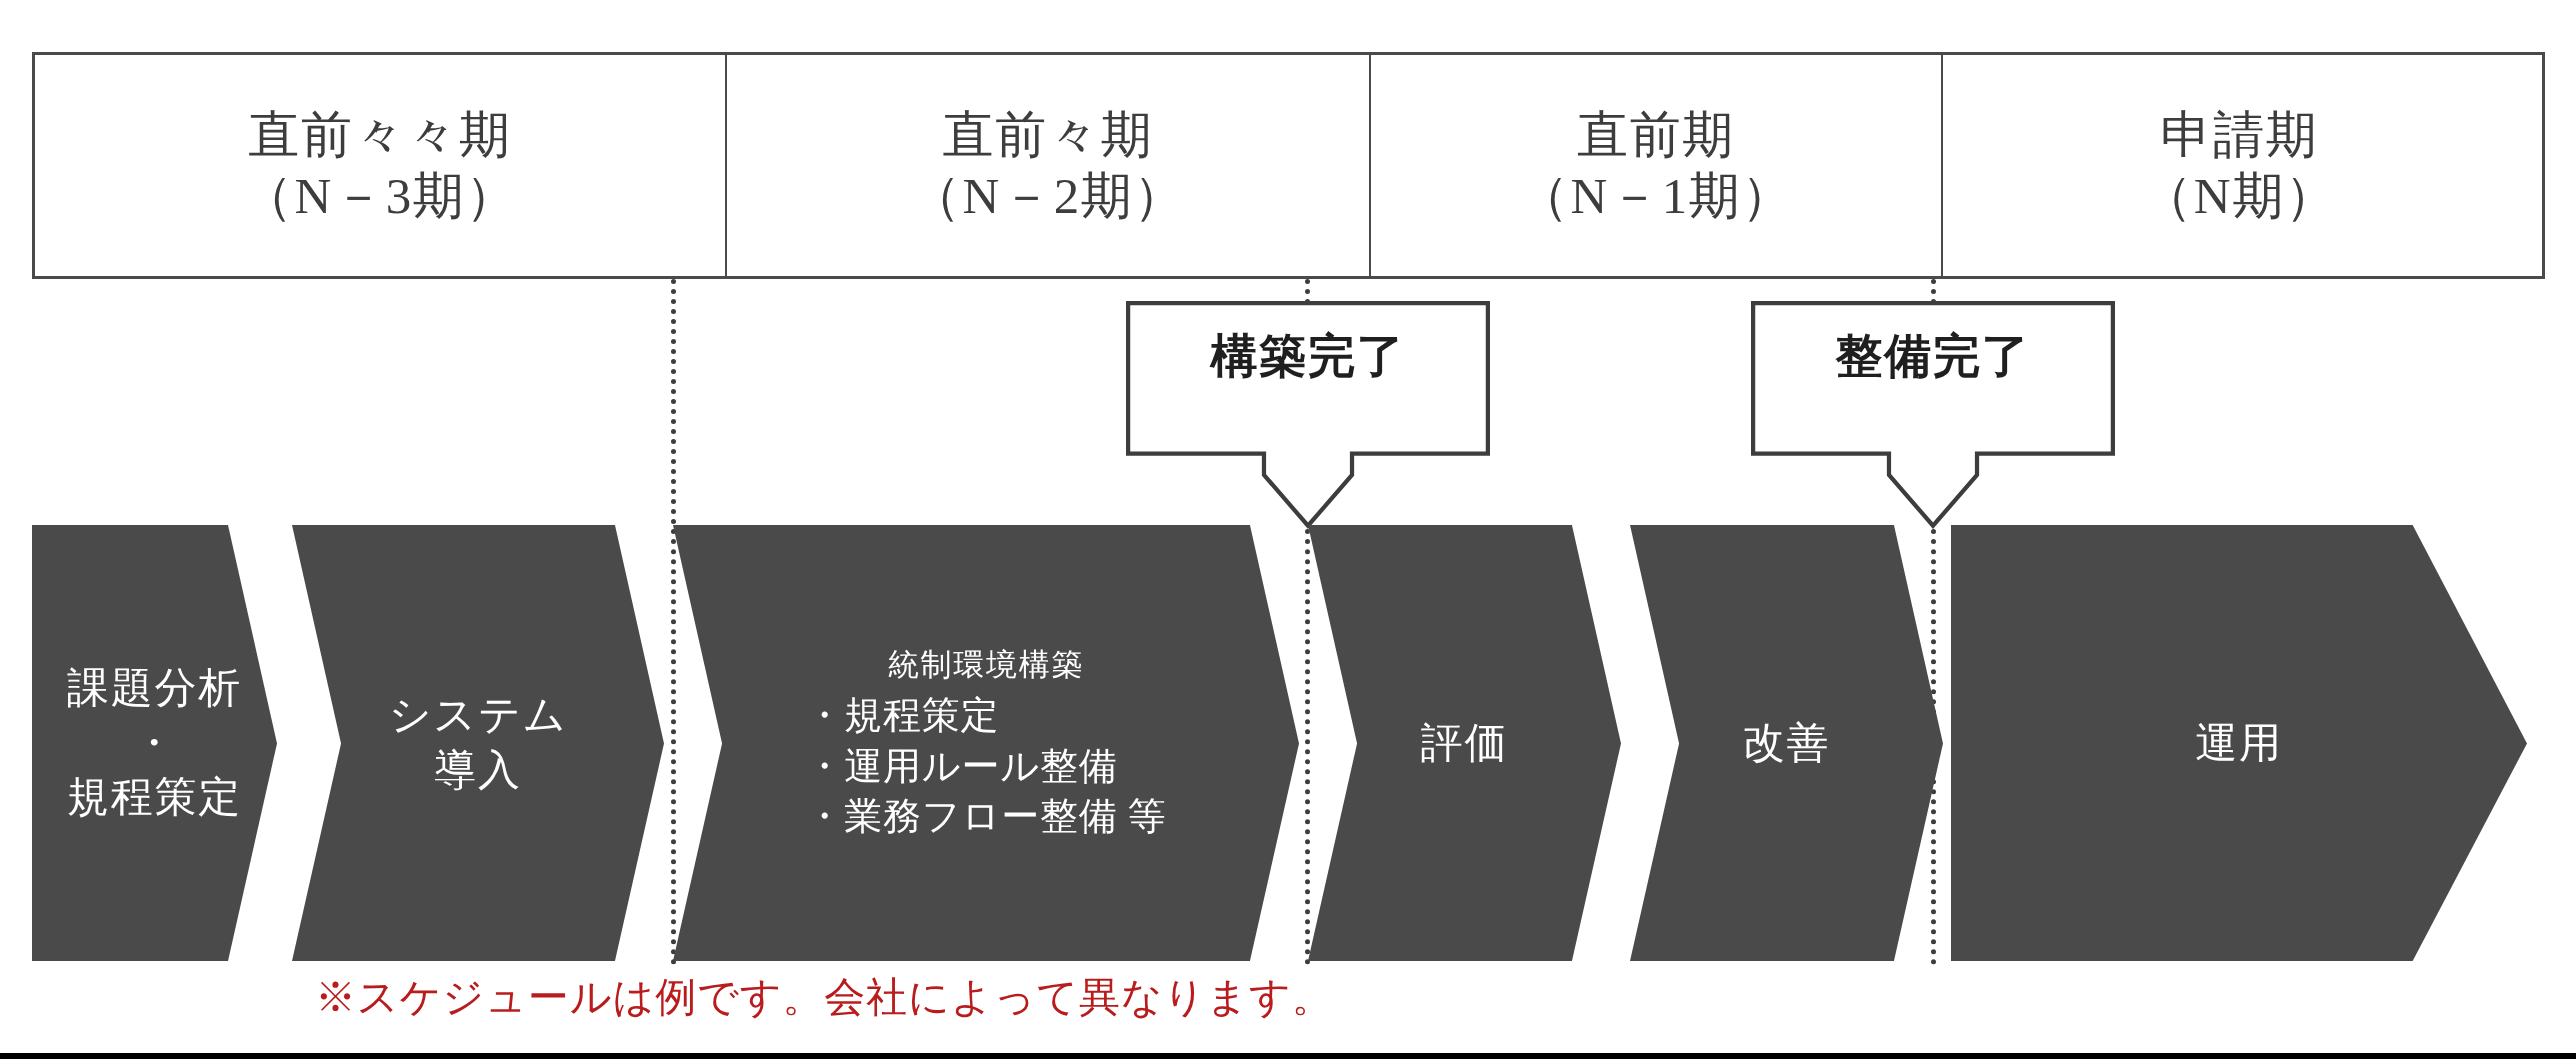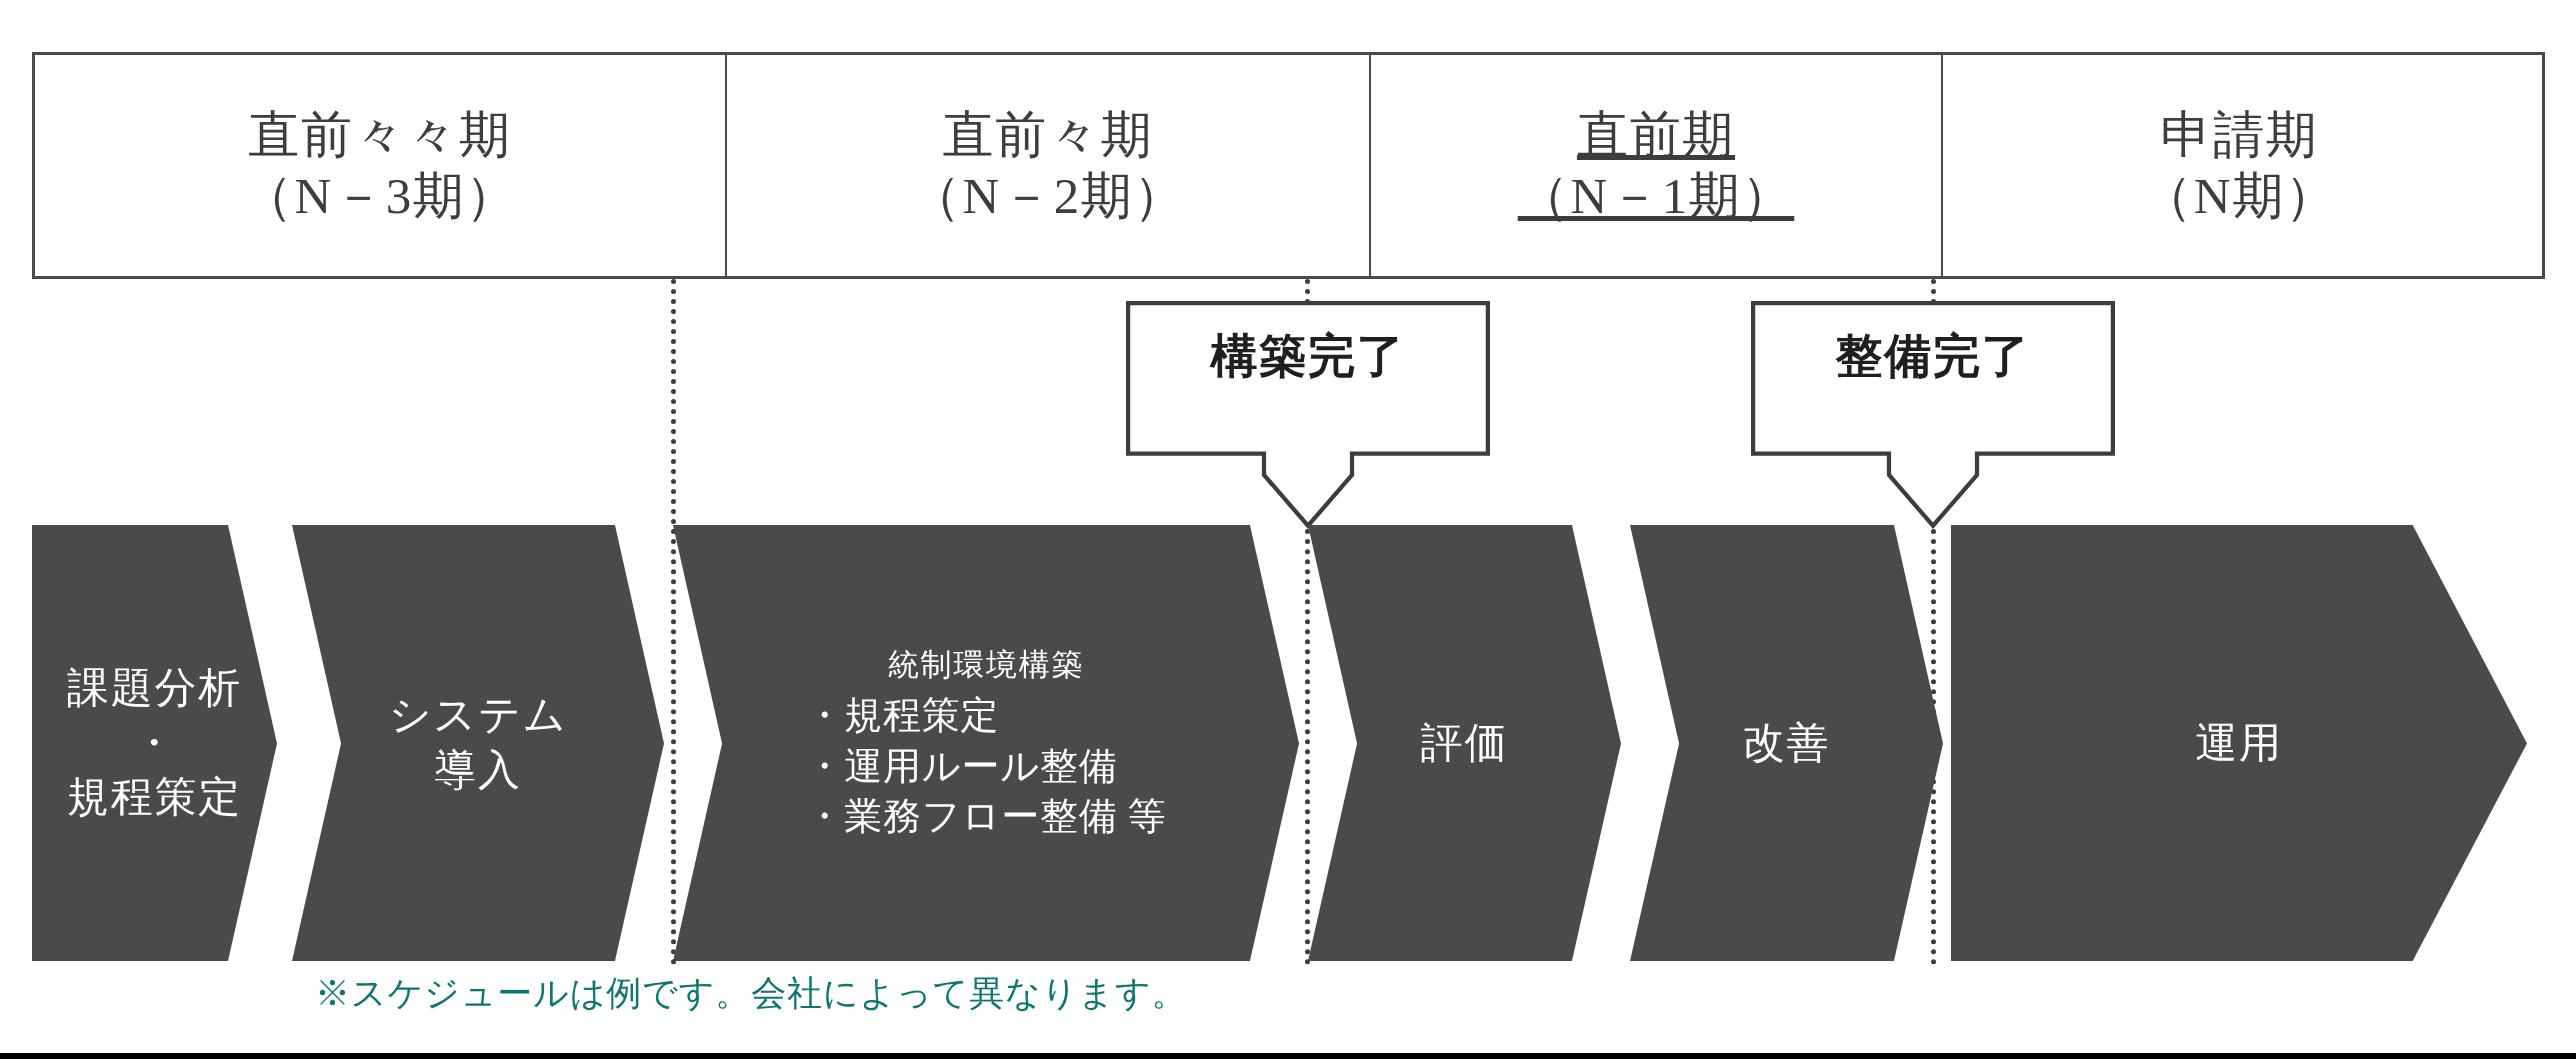--- a/index.html
+++ b/index.html
@@ -57,21 +57,21 @@
   .period-cell .line1 {
     font-size: 51px;
     letter-spacing: 1.7px;
   }
   .period-cell .line2 {
     font-size: 51px;
     letter-spacing: 1.7px;
   }
   .pc-0 { width: 692px; }
   .pc-1 { width: 644px; }
-  .pc-2 { width: 572px; text-decoration: underline; }
+  .pc-2 { width: 572px; }
   .pc-3 { width: 593px; }
 
   
   .divider-dotted {
     position: absolute;
     width: 0;
     border-left: 5.1px dotted #3d3d3d;
   }
   .dd-0 { left: 671px;  top: 279px; height: 686px; }
   .dd-1 { left: 1305px; top: 279px; height: 686px; }
@@ -154,22 +154,22 @@
   .ch-4 .chev-text { padding-right: 34px; }
   .ch-5 .chev-text { padding-right: 76px; }
 
   .ch-2 .chev-title { font-size: 31px; }
 
   
   .footnote {
     position: absolute;
     left: 315px;
     top: 970px;
-    font-size: 35px;
-    color: #0f766e;
+    font-size: 41px;
+    color: #b91c1c;
     letter-spacing: 0.8px;
     white-space: nowrap;
   }
 </style>
 </head>
 <body>
 
 <div id="stage">
 
   <div class="period-table">

